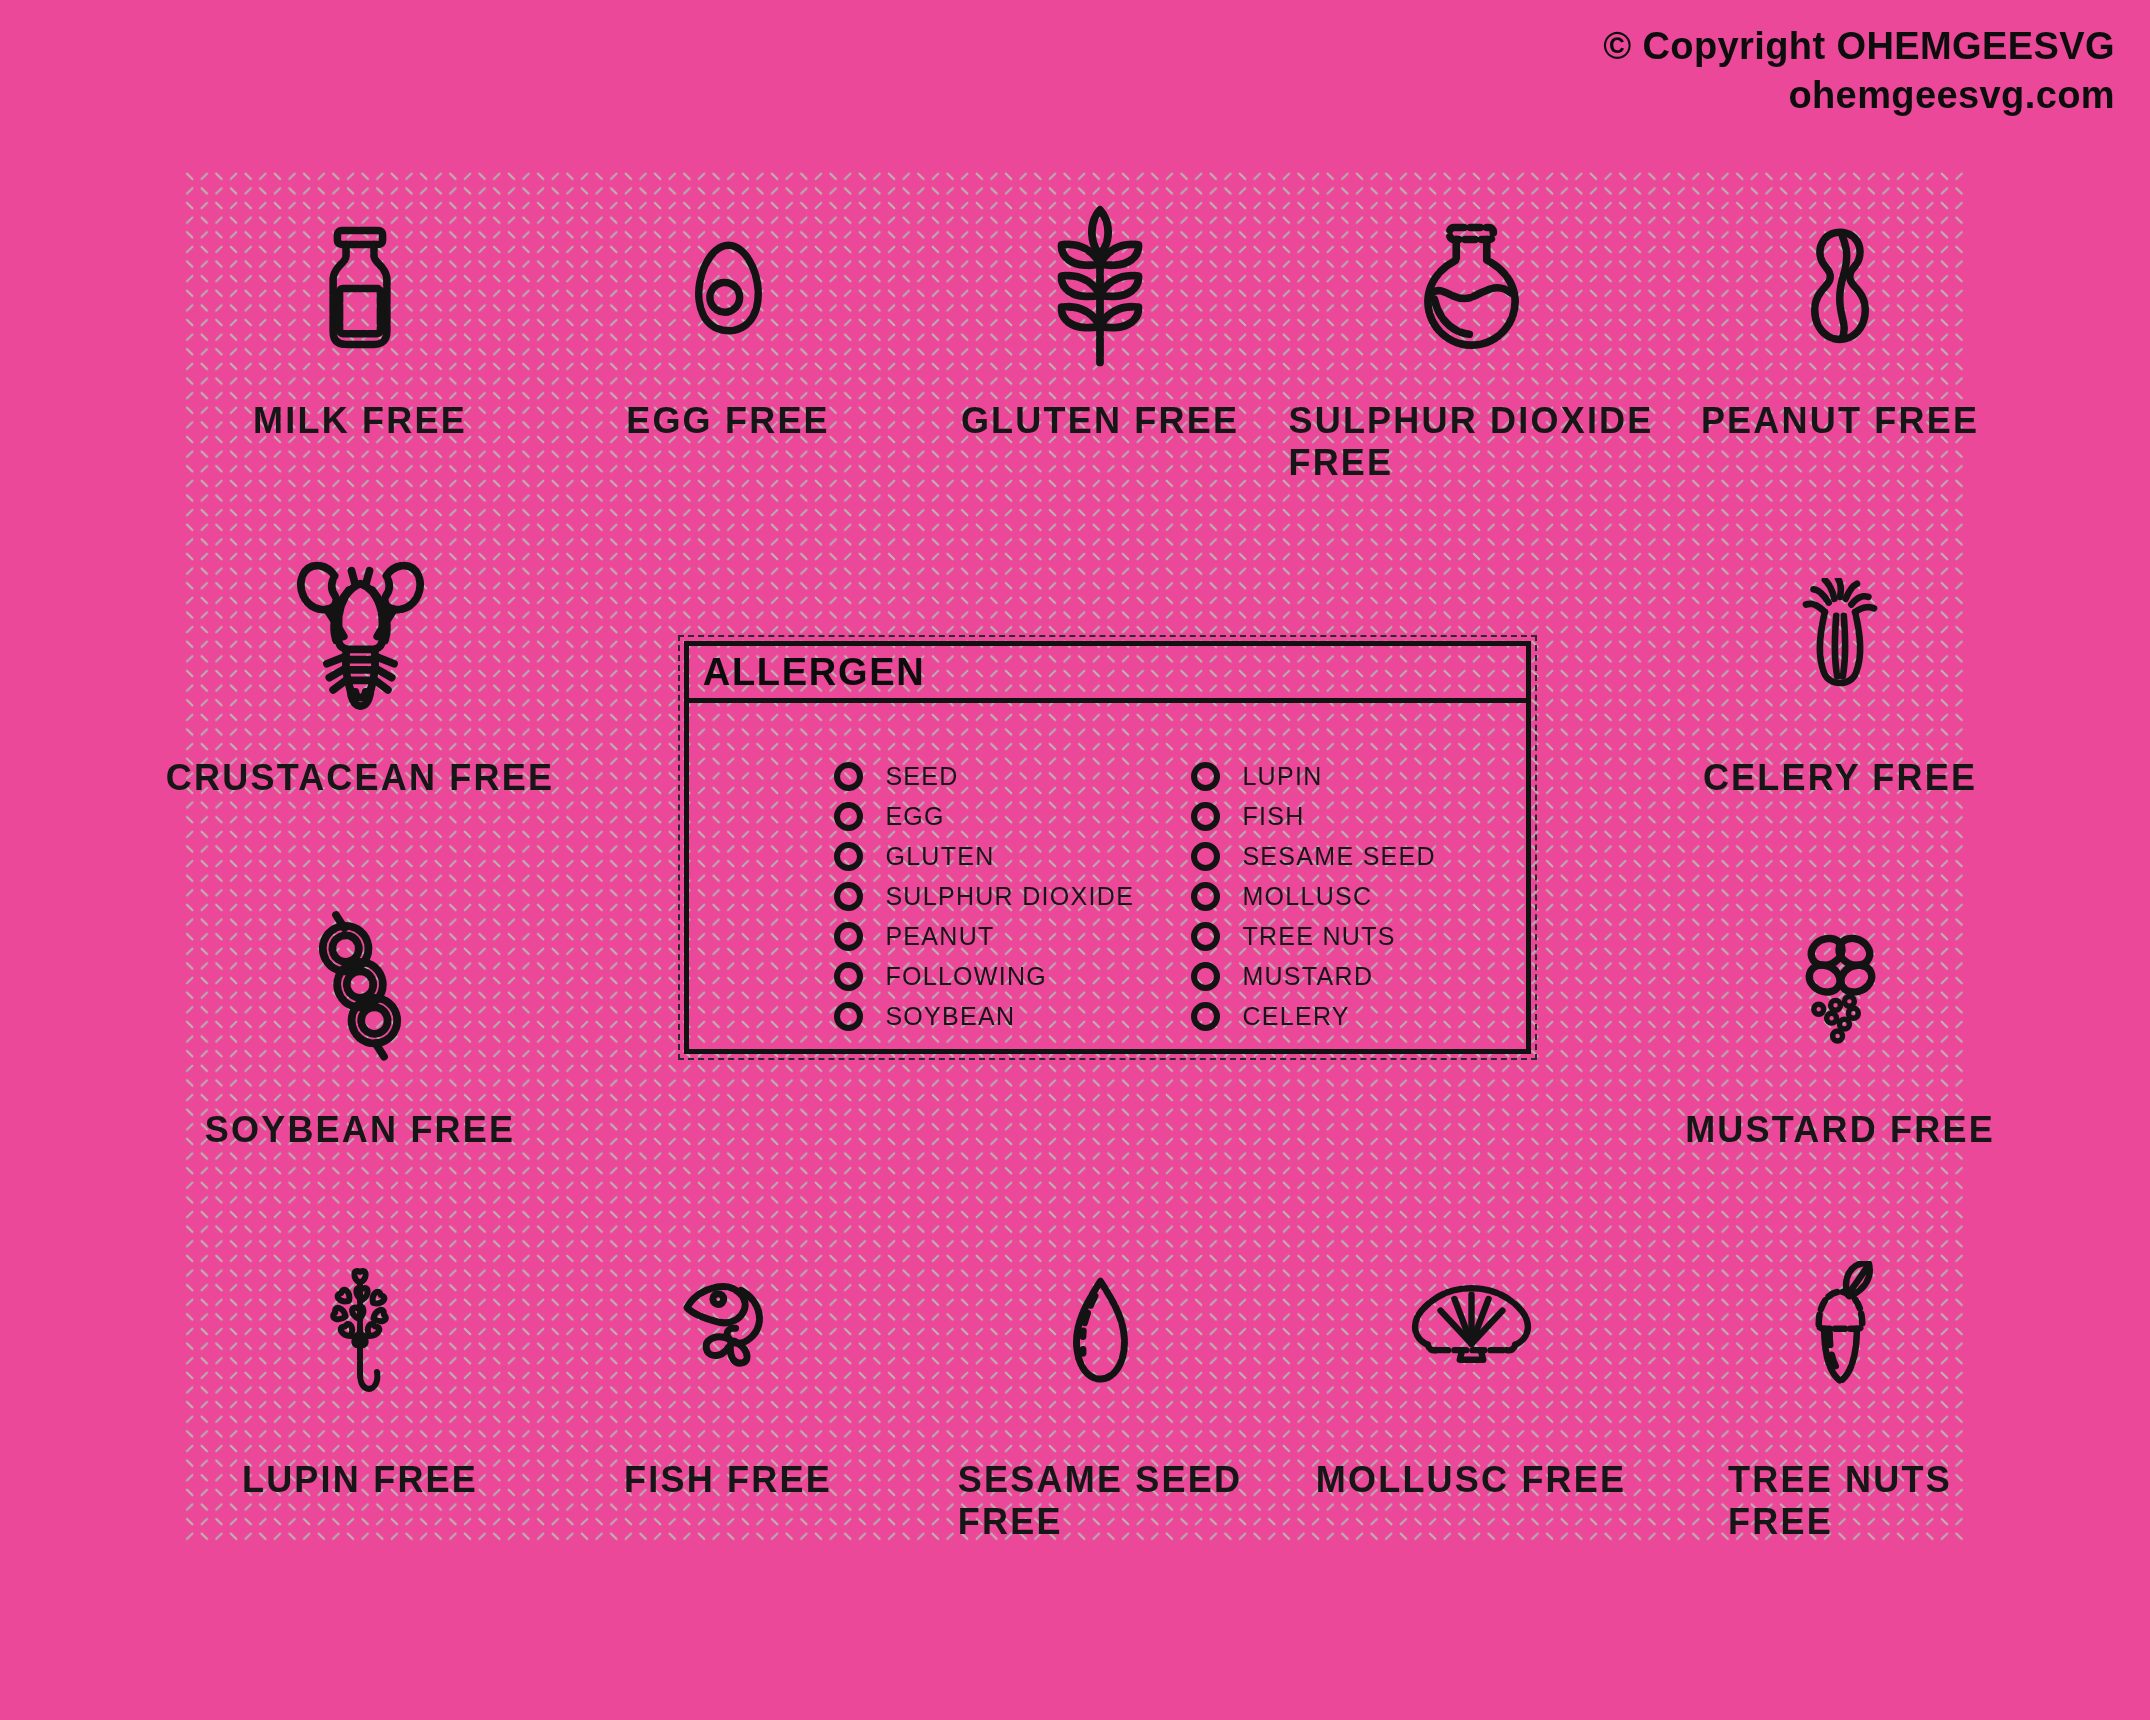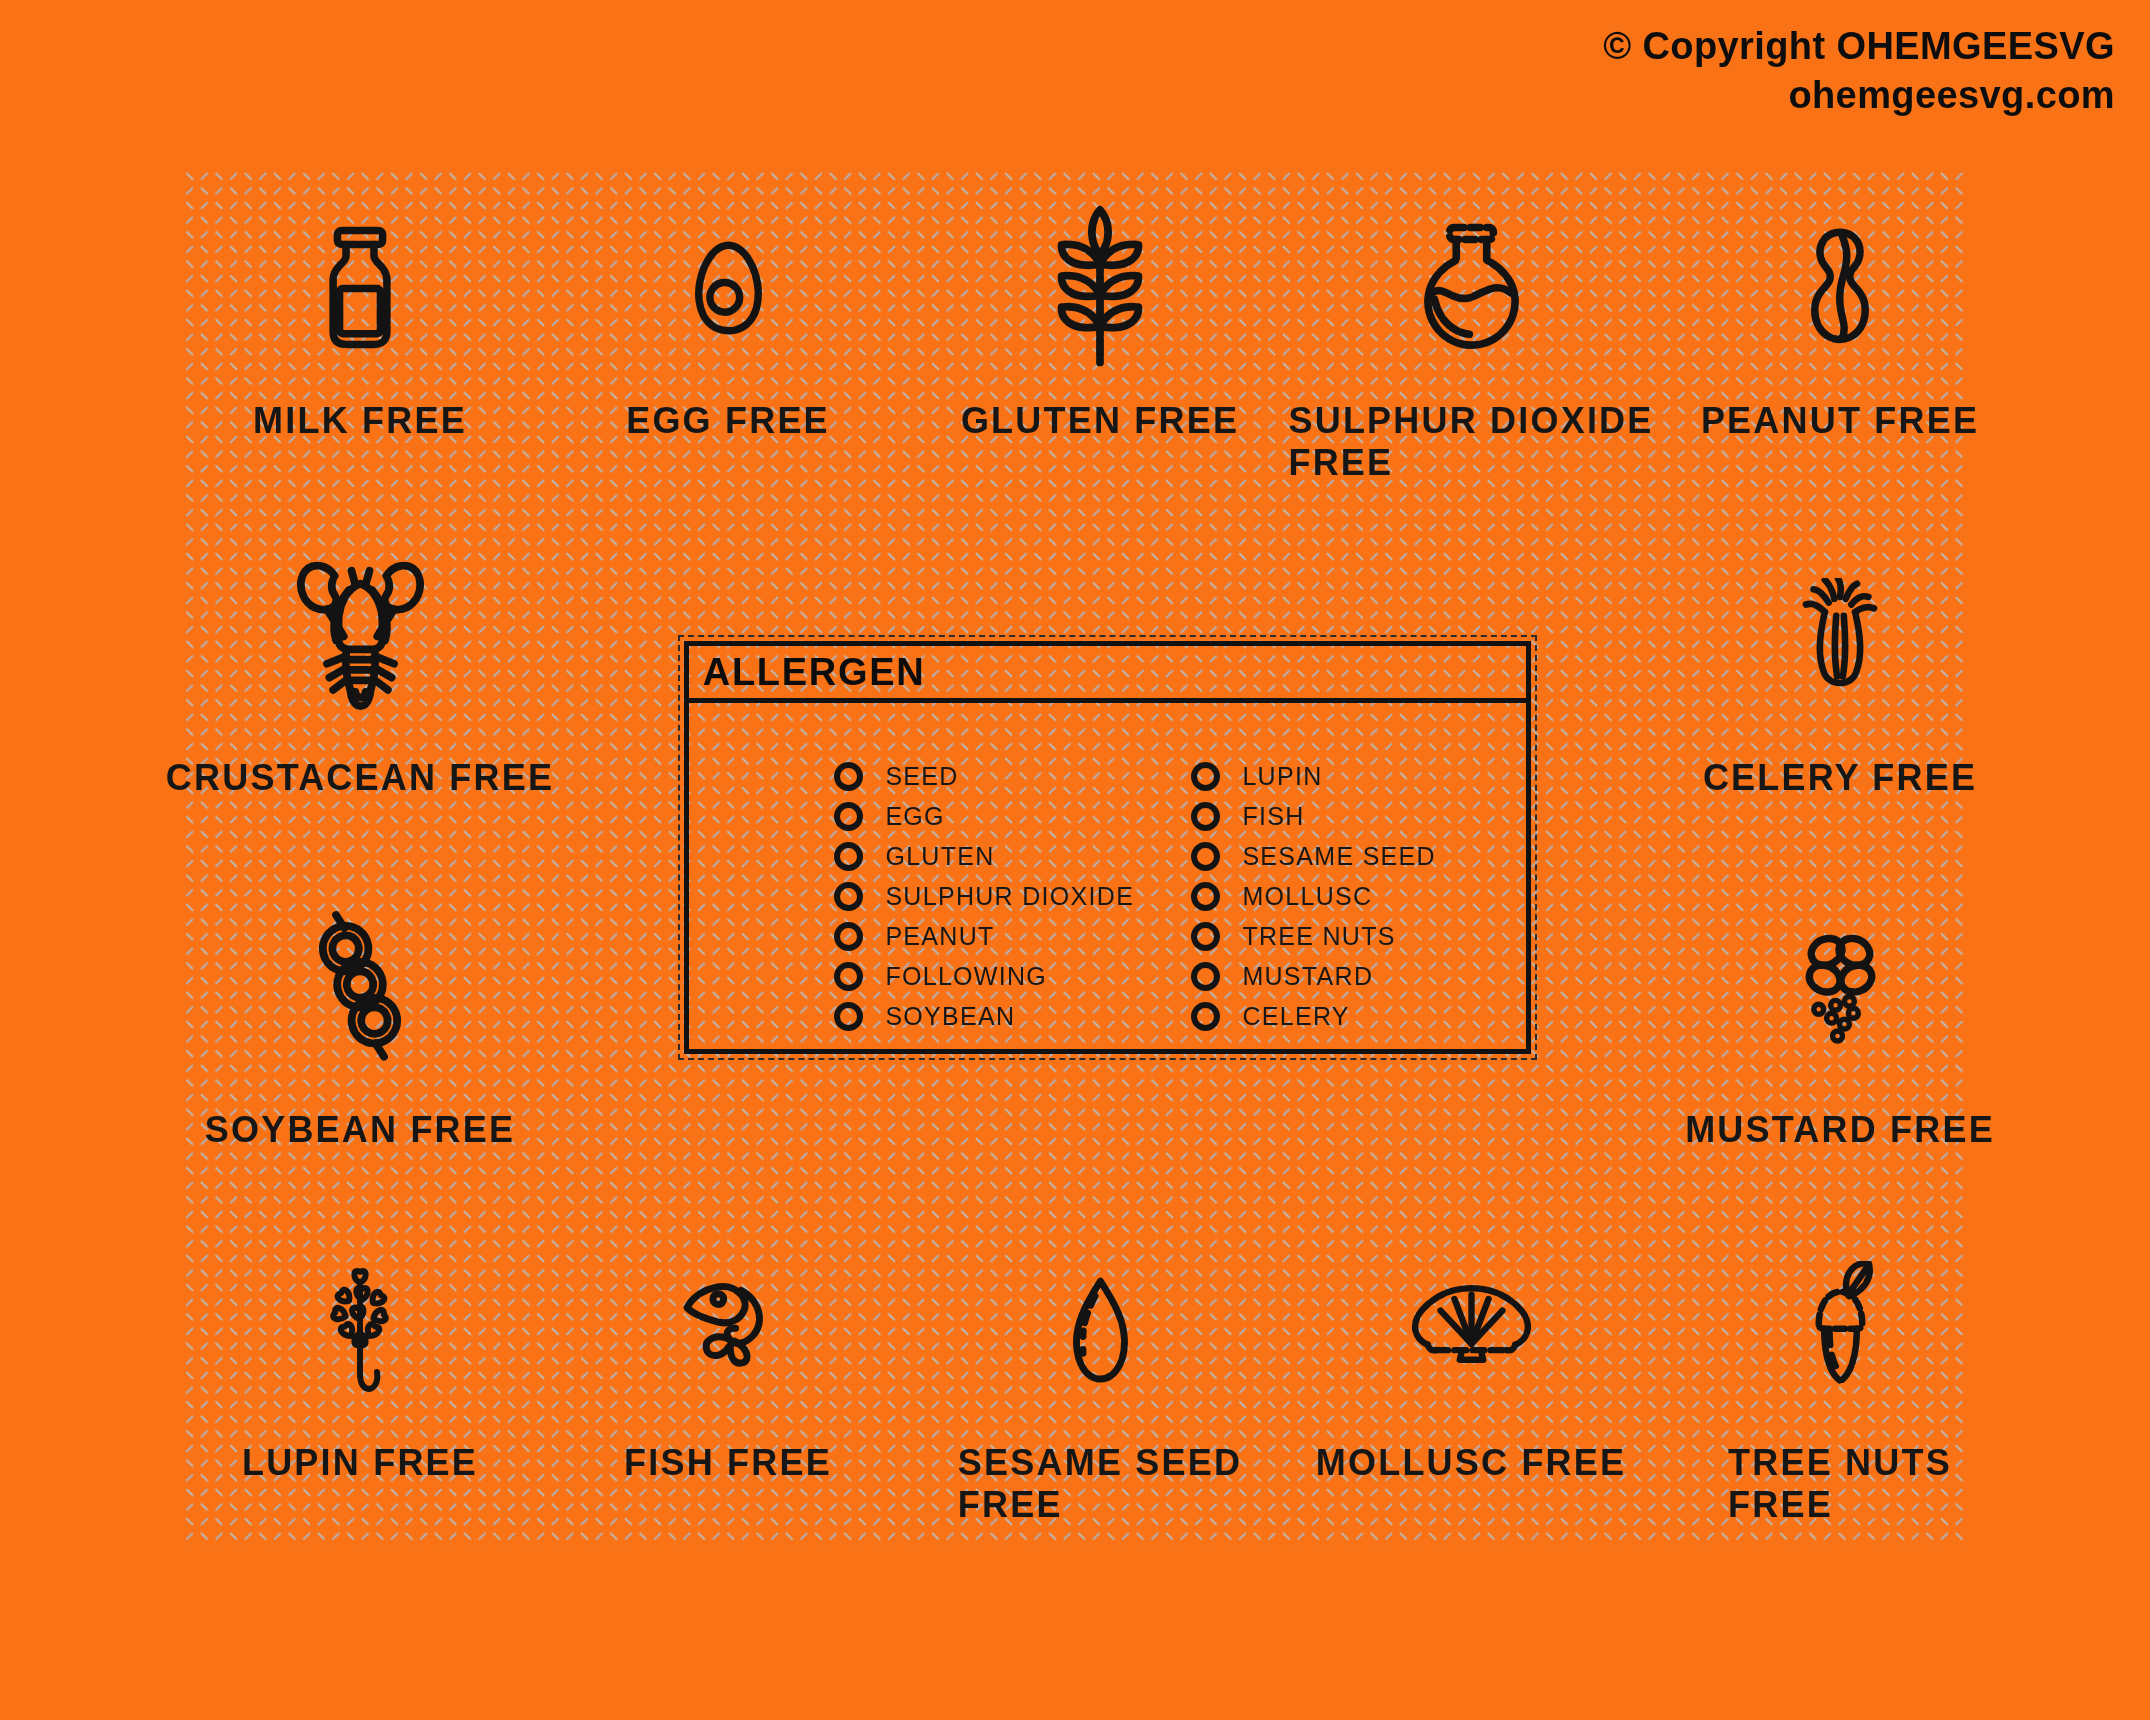--- a/index.html
+++ b/index.html
@@ -1,33 +1,33 @@
 <!DOCTYPE html>
 <html style="font-size:13.8px"><head>
 <meta charset="utf-8">
 <style>
   html,body{margin:0;padding:0;background:#ffffff;}
   #canvas{
-    position:relative;width:2151px;height:1721px;background:#f97316;
+    position:relative;width:2151px;height:1721px;background:#ec4899;
     font-family:"Liberation Sans", sans-serif;color:#131313;overflow:hidden;
   }
   .pattern-svg{position:absolute;left:182px;top:169px;}
   .copyright{
     position:absolute;top:22.4px;right:36px;text-align:right;
     font-size:38px;font-weight:bold;line-height:1.28;letter-spacing:0.4px;color:#0d0d0d;
   }
   .cell{
     position:absolute;width:396px;margin-left:-198px;
     display:flex;flex-direction:column;align-items:center;font-weight:bold;
   }
   .iconbox{display:flex;align-items:center;justify-content:center;overflow:visible;}
   .r1{top:215px}.r1 .iconbox{height:146px}.r1 .cell-label{margin-top:39px}
   .r2{top:551px}.r2 .iconbox{height:176px}.r2 .cell-label{margin-top:30px}
   .r3{top:899px}.r3 .iconbox{height:176px}.r3 .cell-label{margin-top:34px}
-  .r4{top:1256px}.r4 .iconbox{height:151px}.r4 .cell-label{margin-top:35px}
+  .r4{top:1256px}.r4 .iconbox{height:151px}.r4 .cell-label{margin-top:52px}
   .cell-label{
     font-size:36px;letter-spacing:2.2px;line-height:1.18;
     white-space:pre-line;text-align:left;color:#161616;
   }
   .icon{display:block;}
   
   .allergen-box{
     position:absolute;left:684px;top:641px;width:847px;height:413px;
     border:5.2px solid #111;outline:2.6px dashed #2b2b2b;outline-offset:4.3px;
     box-sizing:border-box;background:transparent;

